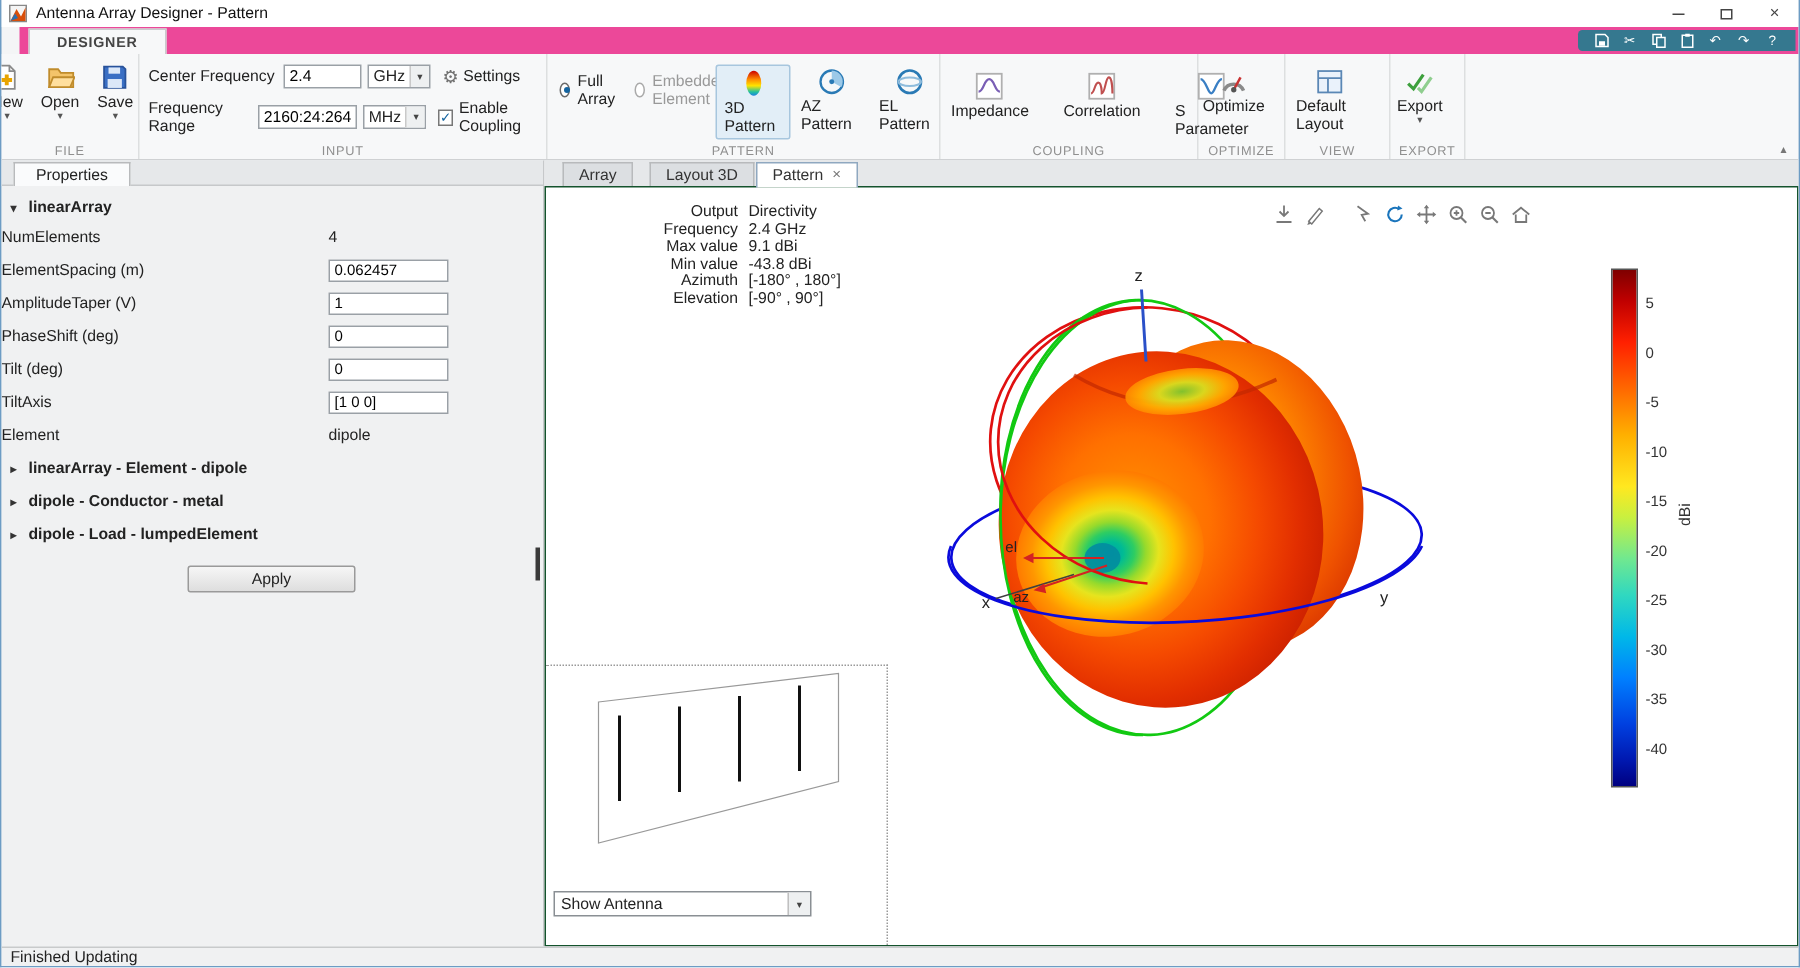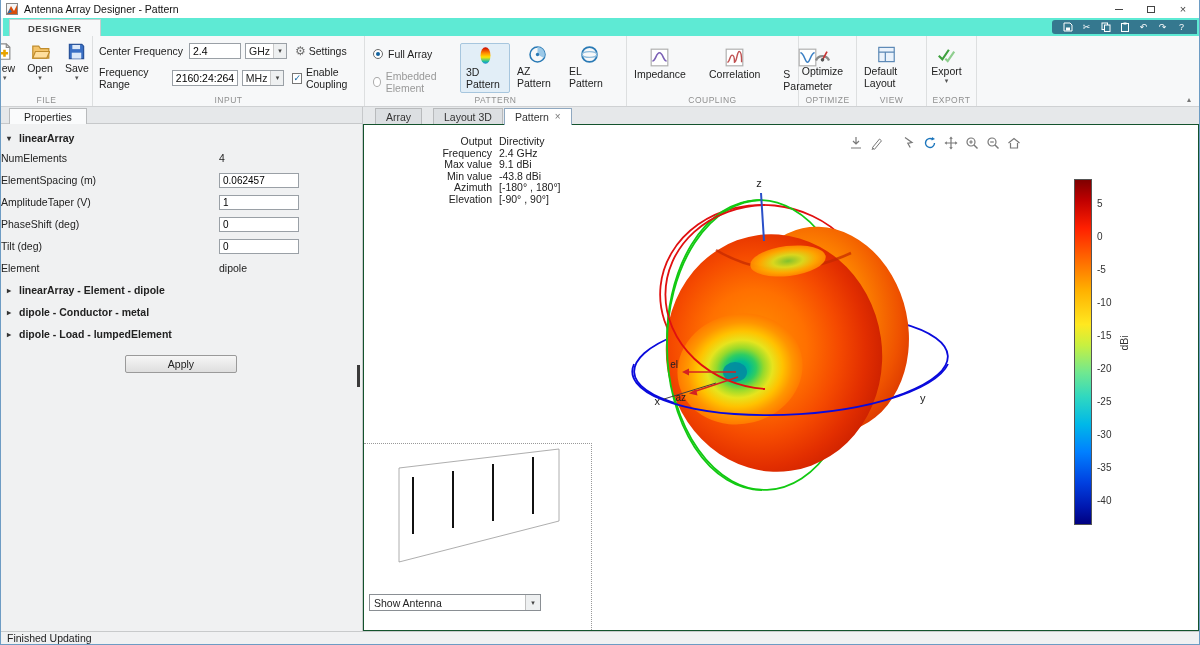--- a/index.html
+++ b/index.html
@@ -10,21 +10,21 @@
 
 .titlebar{position:absolute;top:0;left:0;right:0;height:18px;background:#fff;display:flex;align-items:center}
 .app-icon{width:12px;height:12px;margin:0 6px 0 5px}
 .title-text{font-size:10.5px;color:#111}
 .win-controls{position:absolute;right:0;top:0;height:18px;display:flex}
 .win-btn{width:32px;height:18px;display:flex;align-items:center;justify-content:center;color:#444;font-size:11px;cursor:default}
 .glyph-min{width:8px;height:1px;background:#444;display:inline-block}
 .glyph-max{width:8px;height:7px;border:1px solid #444;display:inline-block}
 
 
-.tabrow{position:absolute;top:18px;left:2px;right:0;height:18px;background:#5eead4}
+.tabrow{position:absolute;top:18px;left:12px;right:0;height:18px;background:#ec4899}
 .designer-tab{position:absolute;left:6px;top:1px;height:17px;padding:0 18px;background:#f7f8f9;border:1px solid #c9cbcd;border-bottom:none;font-size:9.5px;font-weight:bold;color:#444;display:flex;align-items:center;letter-spacing:.5px}
 .qat{position:absolute;right:2px;top:2px;height:14px;background:#35788f;border-radius:3px 0 0 3px;display:flex;align-items:center;gap:8px;padding:0 10px 0 10px}
 .qicon{display:flex;align-items:center;justify-content:center;width:11px;height:11px;color:#fff;font-size:9px;line-height:1;cursor:default}
 .qicon svg{width:10px;height:10px}
 
 
 .toolbar{position:absolute;top:36px;left:0;right:0;height:71px;background:#f7f8f9;border-bottom:1px solid #cfd1d3;display:flex}
 .tsec{position:relative;height:100%;border-right:1px solid #dddfe0;padding:4px 12px 13px 2px;display:flex;align-items:flex-start}
 .tsec-label{position:absolute;bottom:1px;left:0;right:0;text-align:center;font-size:8.5px;color:#8f8f8f;letter-spacing:.5px}
 .tbtn{display:flex;flex-direction:column;align-items:center;gap:1px;padding:2px 5px;font-size:10.5px;color:#222;cursor:default}
@@ -38,21 +38,21 @@
 .ifield{height:16px;border:1px solid #9aa0a6;background:#fff;font-family:"Liberation Sans",sans-serif;font-size:10.5px;padding:0 3px}
 .ifield.cf{width:52px}
 .ifield.fr{width:66px}
 .iselect{height:16px;border:1px solid #9aa0a6;background:#fff;display:flex;align-items:center;font-size:10.5px;padding-left:3px}
 .iselect .sel-caret{width:13px;height:100%;display:flex;align-items:center;justify-content:center;font-size:7px;color:#444;border-left:1px solid #c9c9c9;background:#eef0f1;margin-left:3px}
 .gear{font-size:12px;color:#707070;line-height:1}
 .settings-btn{display:flex;align-items:center;gap:3px;margin-left:4px;font-size:10.5px}
 .chk{width:11px;height:11px;border:1px solid #777;background:#fff;display:flex;align-items:center;justify-content:center;font-size:9px;color:#1464a0;line-height:1}
 .chkrow{display:flex;align-items:center;gap:4px;margin-left:4px;font-size:10.5px}
 .sec-pattern{width:262px;gap:2px}
-.radio-col{display:flex;flex-direction:column;gap:10px;padding:8px 6px 0 6px;width:108px}
+.radio-col{display:flex;gap:10px;padding:8px 6px 0 6px;width:108px}
 .radiorow{display:flex;align-items:center;gap:5px;font-size:10.5px}
 .radio{width:10px;height:10px;border:1px solid #6a6a6a;border-radius:50%;background:#fff;position:relative}
 .radio.on::after{content:"";position:absolute;left:2px;top:2px;width:4px;height:4px;border-radius:50%;background:#1464a0}
 .radiorow.disabled{color:#999}
 .radiorow.disabled .radio{border-color:#aaa}
 .bigbtns{display:flex;align-items:flex-start;gap:2px;padding-top:3px}
 .bigbtn{width:50px}
 .sec-coupling{width:172px;gap:13px;padding-top:7px}
 .sec-coupling .tbtn,.sec-opt .tbtn,.sec-view .tbtn,.sec-export .tbtn{padding-top:5px}
 .sec-opt{width:58px;justify-content:center}
@@ -369,20 +369,24 @@
           <span class="prop-label">AmplitudeTaper (V)</span>
           <input class="prop-input" value="1" style="">
         </div>
         <div class="prop-row">
           <span class="prop-label">PhaseShift (deg)</span>
           <input class="prop-input" value="0" style="">
         </div>
         <div class="prop-row">
           <span class="prop-label">Tilt (deg)</span>
           <input class="prop-input" value="0" style="">
+        </div>
+        <div class="prop-row">
+          <span class="prop-label">TiltAxis</span>
+          <input class="prop-input" value="[1 0 0]" style="">
         </div>
         <div class="prop-row">
           <span class="prop-label">Element</span>
           <span class="prop-value-text">dipole</span>
         </div>
 
         <div class="prop-group">
           <span class="tri">▸</span>
           <span>linearArray - Element - dipole</span>
         </div>

